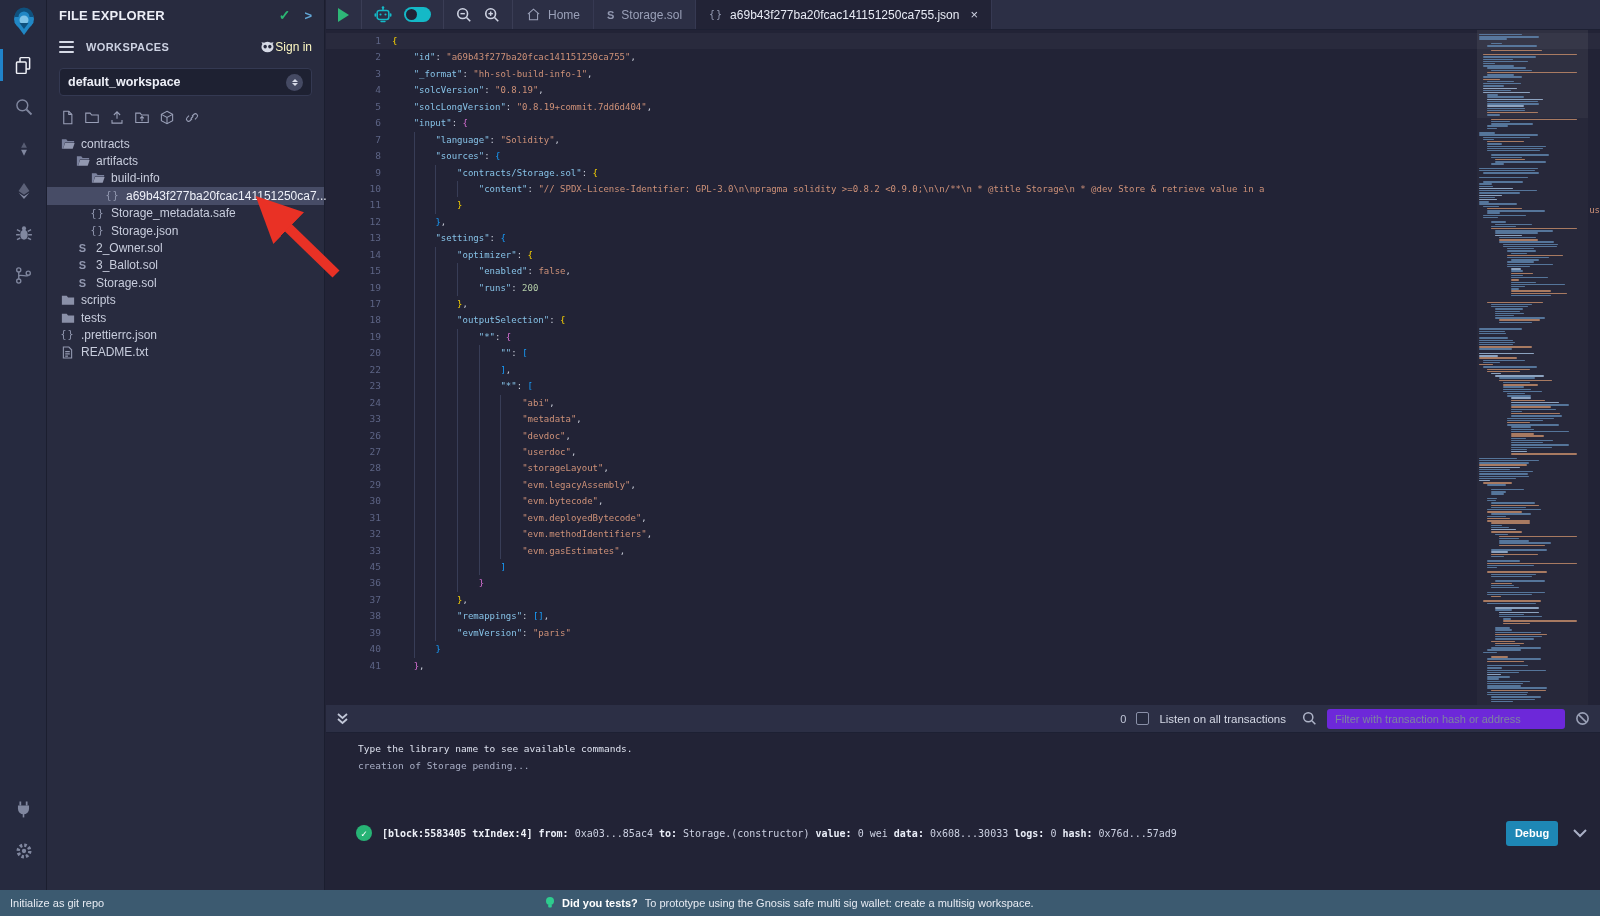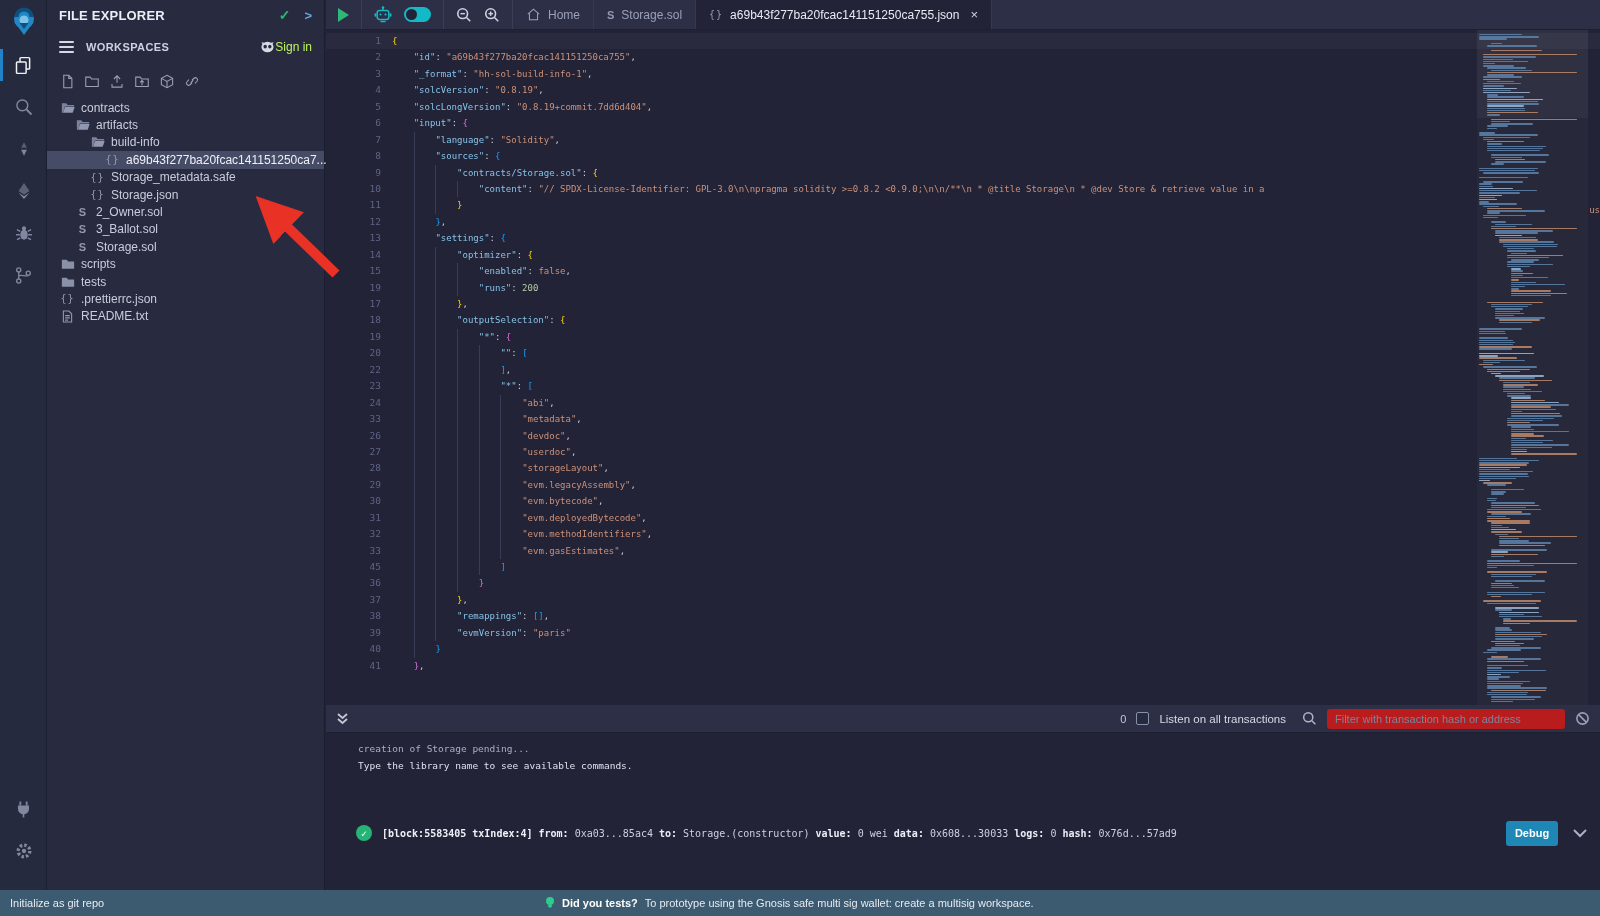--- a/index.html
+++ b/index.html
@@ -21,21 +21,21 @@
   .side-panel { position:absolute; left:47px; top:0; width:278px; height:890px;
                 background:#282b3f; border-right:1px solid #1b1e2f; z-index:4; }
   .sp-header { height:30px; display:flex; align-items:center; padding:0 12px; }
   .sp-title { font-size:13px; font-weight:700; color:#eceef6; letter-spacing:.2px; flex:1; }
   .sp-check { color:#2bb673; font-size:14px; font-weight:700; margin-right:14px; }
   .sp-chev { color:#63a8d8; font-size:13px; font-weight:700; cursor:pointer; }
   .ws-row { height:26px; display:flex; align-items:center; padding:0 12px; margin-top:4px; }
   .burger { width:15px; cursor:pointer; margin-right:12px; }
   .burger div { height:2px; background:#d6dae6; margin:3px 0; border-radius:1px; }
   .ws-label { font-size:11px; font-weight:700; color:#cdd2e2; letter-spacing:.4px; flex:1; }
-  .signin { display:flex; align-items:center; color:#bef264; font-size:12px; cursor:pointer; }
+  .signin { display:flex; align-items:center; color:#fef9c3; font-size:12px; cursor:pointer; }
   .ws-select { margin:8px 12px 0 12px; height:28px; background:#1e2132; border:1px solid #343952;
                border-radius:4px; display:flex; align-items:center; padding:0 8px; cursor:pointer; }
   .ws-select .val { flex:1; font-size:12.5px; font-weight:700; color:#eef0f8; }
   .sortbadge { width:17px; height:17px; border-radius:50%; background:#454a63; display:flex; flex-direction:column;
                align-items:center; justify-content:center; gap:1px; }
   .sortbadge i { display:block; width:0; height:0; border-left:3px solid transparent; border-right:3px solid transparent; }
   .sortbadge .up { border-bottom:3px solid #d8dbe8; }
   .sortbadge .dn { border-top:3px solid #d8dbe8; }
   .fe-toolbar { display:flex; gap:9px; padding:14px 12px 6px 13px; color:#9aa0b8; }
   .fe-toolbar .tbi { cursor:pointer; display:flex; }
@@ -79,21 +79,21 @@
                font-size:9px; color:#ce9178; }
 
   
   .terminal { position:absolute; left:326px; top:705px; width:1274px; height:185px; background:#222336; }
   .term-head { height:28px; background:#2c2f45; display:flex; align-items:center; padding:0 10px; gap:10px;
                border-bottom:1px solid #1d2033; }
   .term-head .spacer { flex:1; }
   .t-count { font-size:11px; color:#c2c7d8; }
   .cb { width:13px; height:13px; border:1px solid #8a90a8; border-radius:2px; background:#262a3e; cursor:pointer; }
   .t-listen { font-size:11.5px; color:#d5d9e6; margin-right:6px; cursor:default; }
-  .t-filter { width:238px; height:20px; background:#b91c1c; border:none; border-radius:3px; padding:0 8px;
+  .t-filter { width:238px; height:20px; background:#6d28d9; border:none; border-radius:3px; padding:0 8px;
               font-size:11px; color:#d5d9e6; font-family:"Liberation Sans",sans-serif; }
   .t-filter::placeholder { color:#7d84a0; }
   .term-body { position:relative; height:157px; font-family:"DejaVu Sans Mono", monospace; }
   .t-line { padding-left:32px; font-size:9.5px; line-height:17px; color:#dde1ee; }
   .t-line.dim { color:#a9afc6; }
   .t-line:first-child { padding-top:7px; }
   .tx-row { position:absolute; top:86px; left:30px; right:12px; height:28px; display:flex; align-items:center; gap:10px; }
   .tx-check { width:16px; height:16px; border-radius:50%; background:#27b375; color:#fff; font-size:10px;
               display:flex; align-items:center; justify-content:center; flex:none; }
   .tx-text { font-size:10px; color:#ccd1e2; white-space:nowrap; overflow:hidden; flex:1; }
@@ -204,20 +204,27 @@
       <span class="ws-label">WORKSPACES</span>
       <span class="signin">
         <svg width="15" height="14" viewBox="0 0 16 15">
           <path d="M3 5 L1.5 2.5 L4.5 3 Z M13 5 L14.5 2.5 L11.5 3 Z" fill="#d6dae6"></path>
           <ellipse cx="8" cy="7.5" rx="6.5" ry="5.5" fill="#d6dae6"></ellipse>
           <ellipse cx="5.5" cy="7" rx="1.8" ry="2" fill="#282b3f"></ellipse>
           <ellipse cx="10.5" cy="7" rx="1.8" ry="2" fill="#282b3f"></ellipse>
         </svg>
         <span>Sign in</span>
       </span>
+    </div>
+    <div class="ws-select">
+      <span class="val">default_workspace</span>
+      <span class="sortbadge">
+          <i class="up"></i>
+          <i class="dn"></i>
+        </span>
     </div>
     <div class="fe-toolbar" id="fe-toolbar">
         <span class="tbi">
           <svg width="15" height="15" viewBox="0 0 24 24" fill="none" stroke="currentColor" stroke-width="1.7">
             <path d="M6 2 H14 L19 7 V22 H6 Z"></path>
             <path d="M14 2 V7 H19"></path>
           </svg>
         </span>
         <span class="tbi">
           <svg width="16" height="15" viewBox="0 0 24 24" fill="none" stroke="currentColor" stroke-width="1.7">
@@ -742,22 +749,22 @@
       <input class="t-filter" value="" placeholder="Filter with transaction hash or address" style="">
       <span>
         <svg width="15" height="15" viewBox="0 0 16 16">
             <circle cx="8" cy="8" r="6" fill="none" stroke="#9aa0b6" stroke-width="1.7"></circle>
             <line x1="3.8" y1="3.8" x2="12.2" y2="12.2" stroke="#9aa0b6" stroke-width="1.7"></line>
           </svg>
       </span>
     </div>
     <div class="term-body">
       <div id="term-lines">
+          <div class="t-line">Type the library name to see available commands.</div>
           <div class="t-line dim">creation of Storage pending...</div>
-          <div class="t-line">Type the library name to see available commands.</div>
         </div>
       <div class="tx-row">
         <span class="tx-check">✓</span>
         <span class="tx-text" id="tx-text"><b>[block:5583405 txIndex:4]</b><span class="lbl">  from: </span><span>0xa03...85ac4</span><span class="lbl">  to: </span><span>Storage.(constructor)</span><span class="lbl">  value: </span><span>0 wei</span><span class="lbl">  data: </span><span>0x608...30033</span><span class="lbl">  logs: </span><span>0</span><span class="lbl">  hash: </span><span>0x76d...57ad9</span></span>
         <button class="debug-btn">Debug</button>
         <span class="tx-chev">
           <svg width="16" height="10" viewBox="0 0 16 10">
               <polyline points="2,2 8,8 14,2" fill="none" stroke="#aab0c6" stroke-width="2"></polyline>
             </svg>
         </span>

